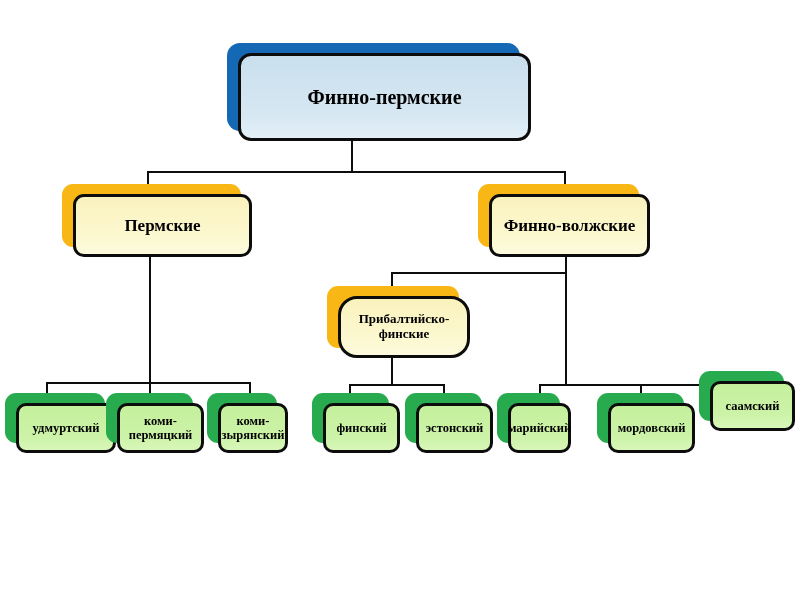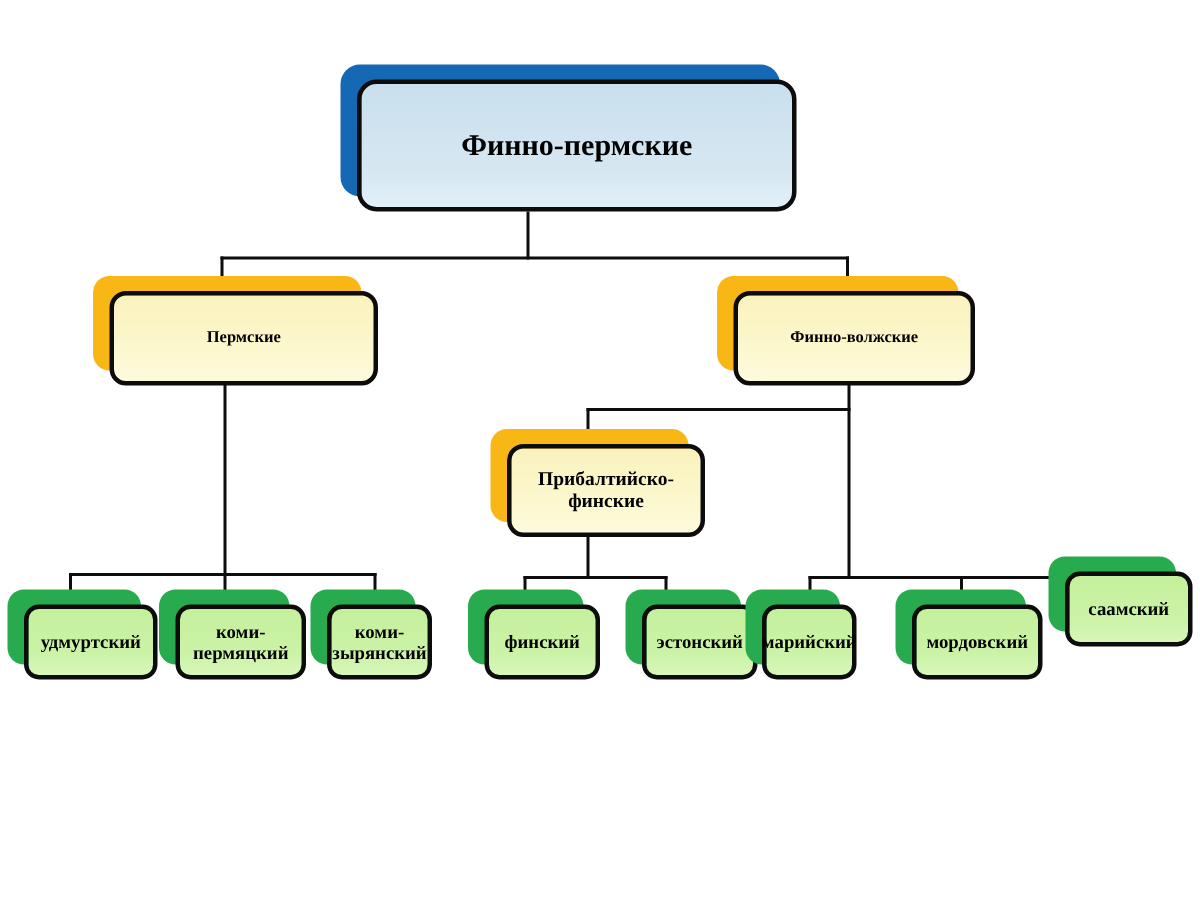--- a/index.html
+++ b/index.html
@@ -33,22 +33,22 @@
     display:flex;align-items:center;justify-content:center;
     text-align:center;
     font-weight:bold;color:#000;
     line-height:1.15;
     padding:2px 3px;
   }
   .face.blue{background:linear-gradient(to bottom,#c9dfed 0%,#d6e7f2 70%,#e2eff7 100%);border-radius:13px;}
   .face.yellow{background:linear-gradient(to bottom,#faf2bd 0%,#fcf8d0 70%,#fdfade 100%);}
   .face.green{background:linear-gradient(to bottom,#c4f09c 0%,#ccf3a8 70%,#d8f7b9 100%);border-radius:10px;}
   .lvl1{font-size:20px;}
-  .lvl2{font-size:11px;}
-  .lvl3{font-size:13px;}
+  .lvl2{font-size:17px;}
+  .lvl3{font-size:13px;border-radius:19px;}
   .leaf{font-size:12.5px;}
 </style>
 </head>
 <body>
 
 <div id="slide">
 
   <div class="line vline" style="left:351px;top:141px;height:32px;"></div>
   <div class="line hline" style="left:147px;top:171px;width:419px;"></div>
   <div class="line vline" style="left:147px;top:171px;height:25px;"></div>
@@ -92,21 +92,21 @@
     </div>
   </div>
 
   <div class="node" style="left:338px;top:296px;width:132px;height:62px;">
     <div class="shadow yellow"></div>
     <div class="face yellow lvl3">
       <span>Прибалтийско-финские</span>
     </div>
   </div>
 
-  <div class="node" style="left:16px;top:403px;width:89px;height:50px;">
+  <div class="node" style="left:16px;top:403px;width:100px;height:50px;">
     <div class="shadow green"></div>
     <div class="face green leaf">
       <span>удмуртский</span>
     </div>
   </div>
 
   <div class="node" style="left:117px;top:403px;width:87px;height:50px;">
     <div class="shadow green"></div>
     <div class="face green leaf">
       <span>коми-пермяцкий</span>
@@ -120,21 +120,21 @@
     </div>
   </div>
 
   <div class="node" style="left:323px;top:403px;width:77px;height:50px;">
     <div class="shadow green"></div>
     <div class="face green leaf">
       <span>финский</span>
     </div>
   </div>
 
-  <div class="node" style="left:428px;top:403px;width:77px;height:50px;">
+  <div class="node" style="left:416px;top:403px;width:77px;height:50px;">
     <div class="shadow green"></div>
     <div class="face green leaf">
       <span>эстонский</span>
     </div>
   </div>
 
   <div class="node" style="left:508px;top:403px;width:63px;height:50px;">
     <div class="shadow green"></div>
     <div class="face green leaf">
       <span>марийский</span>

